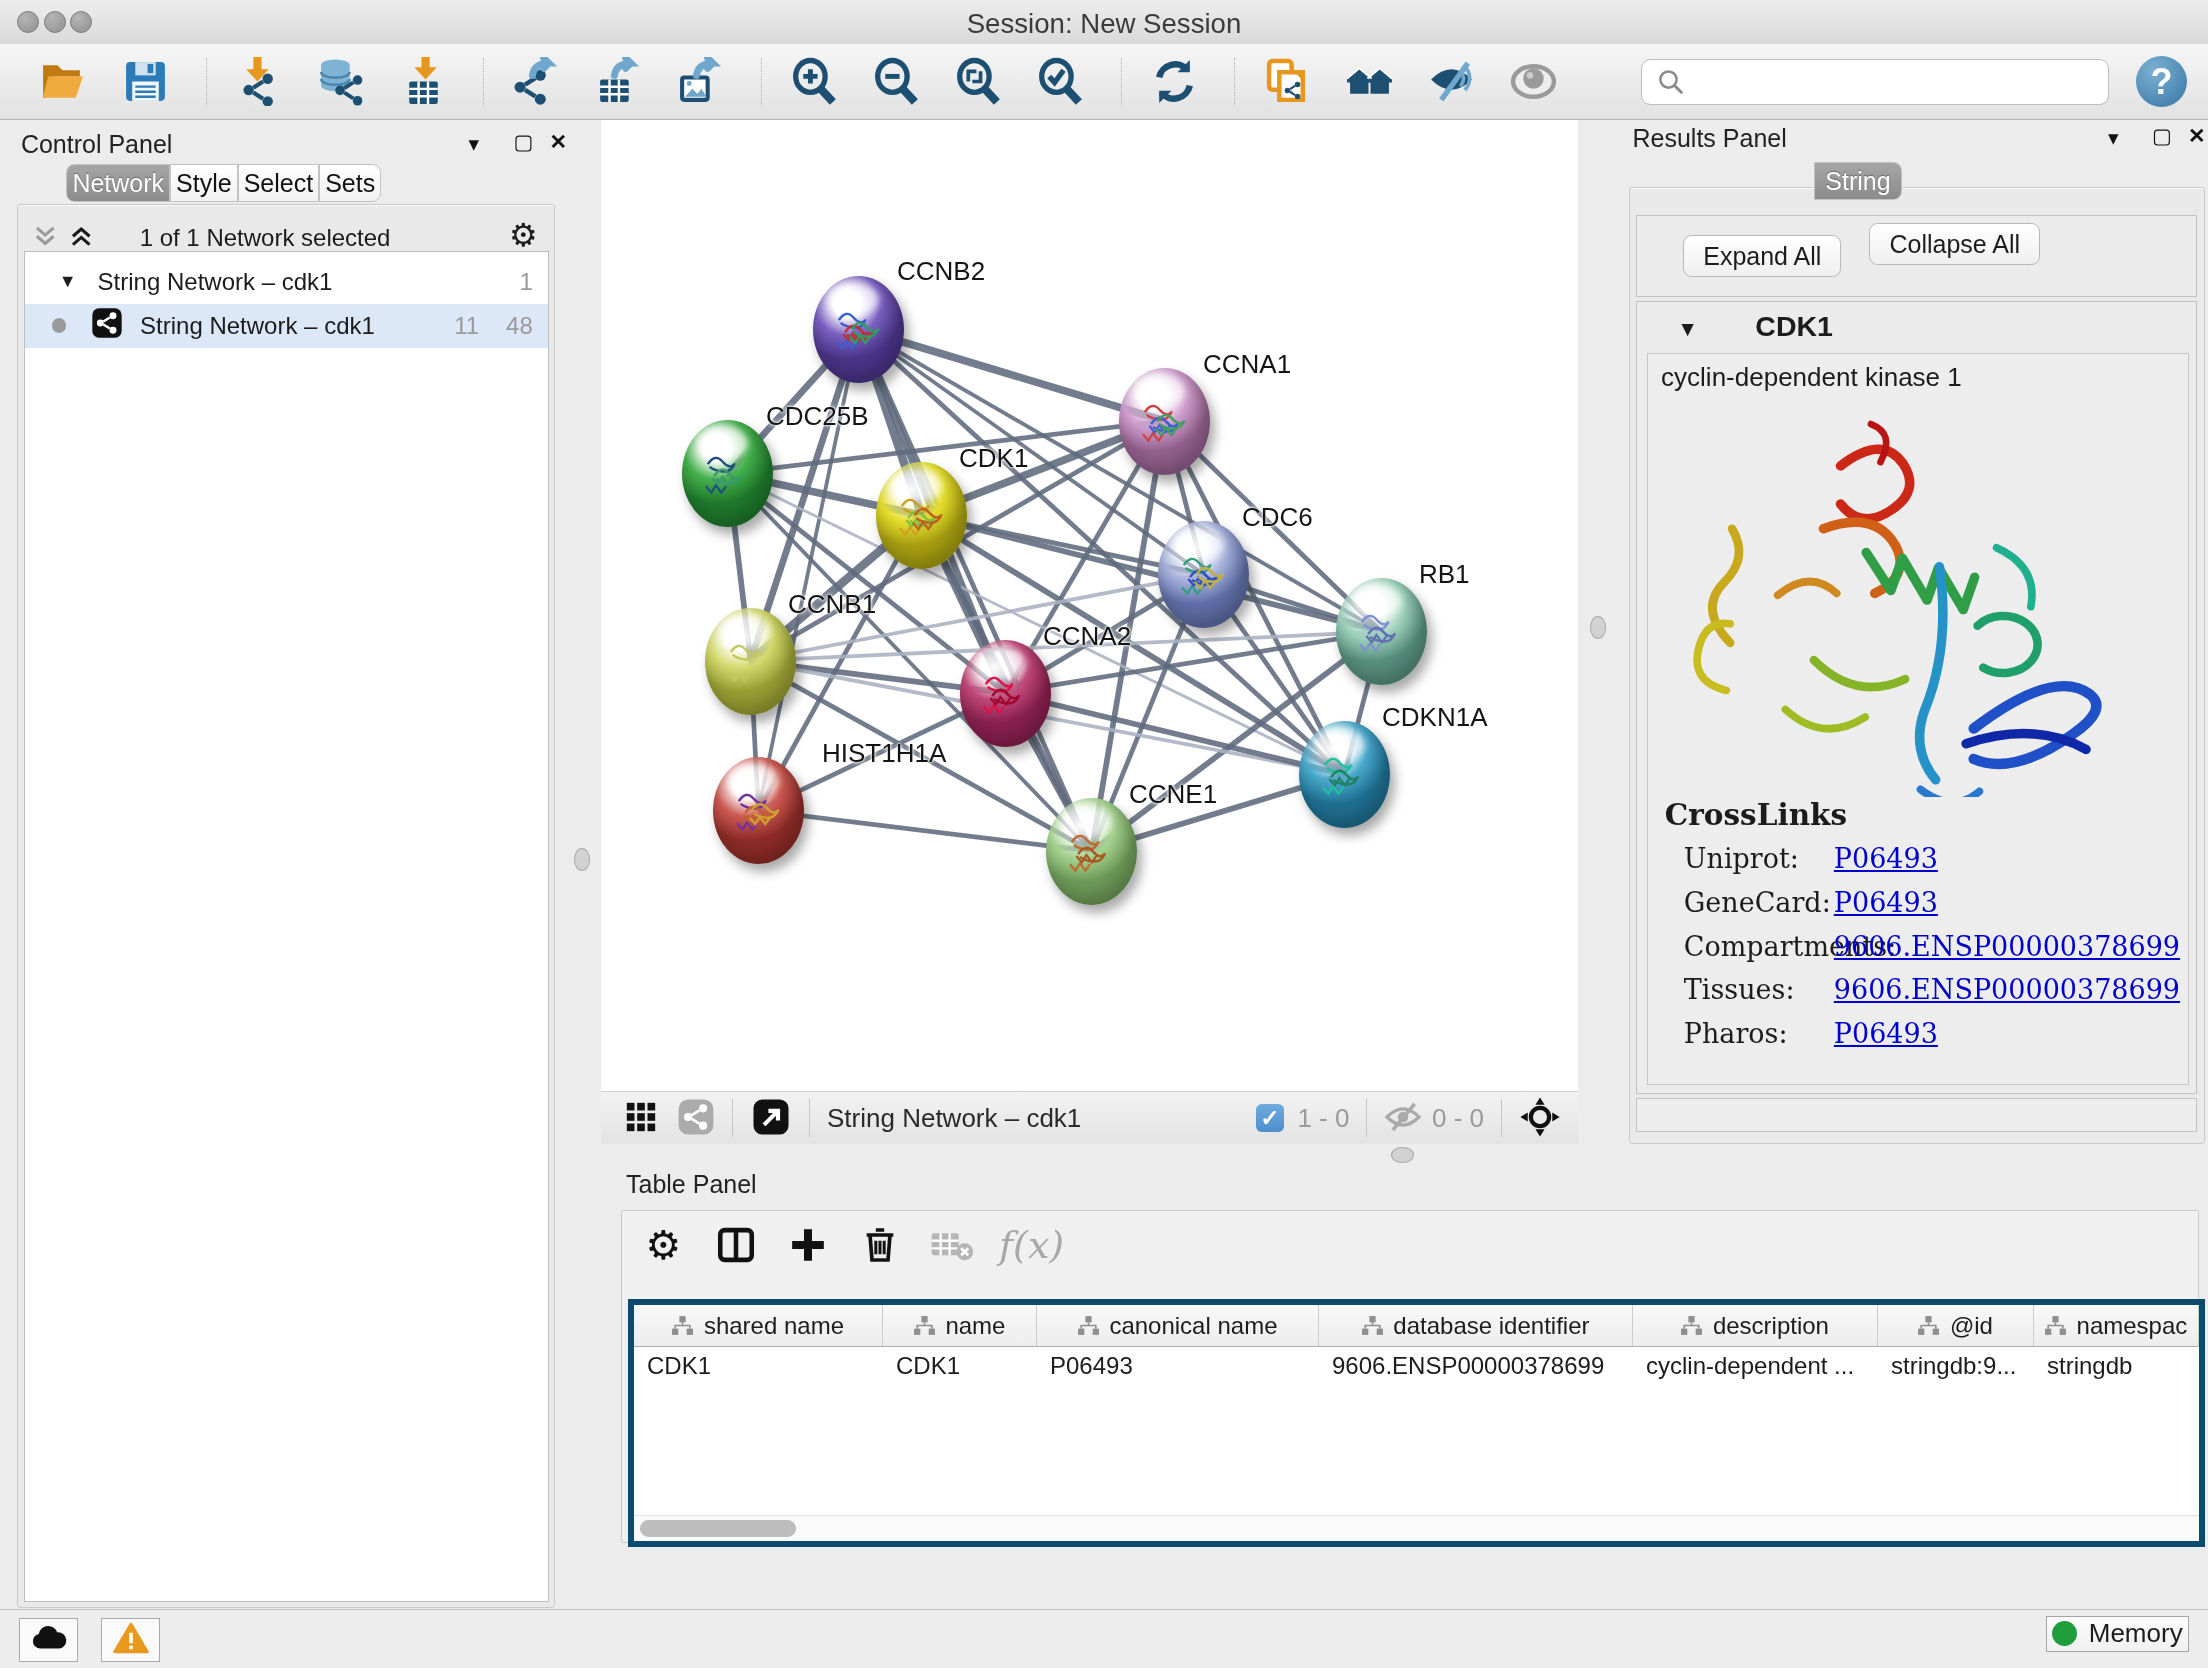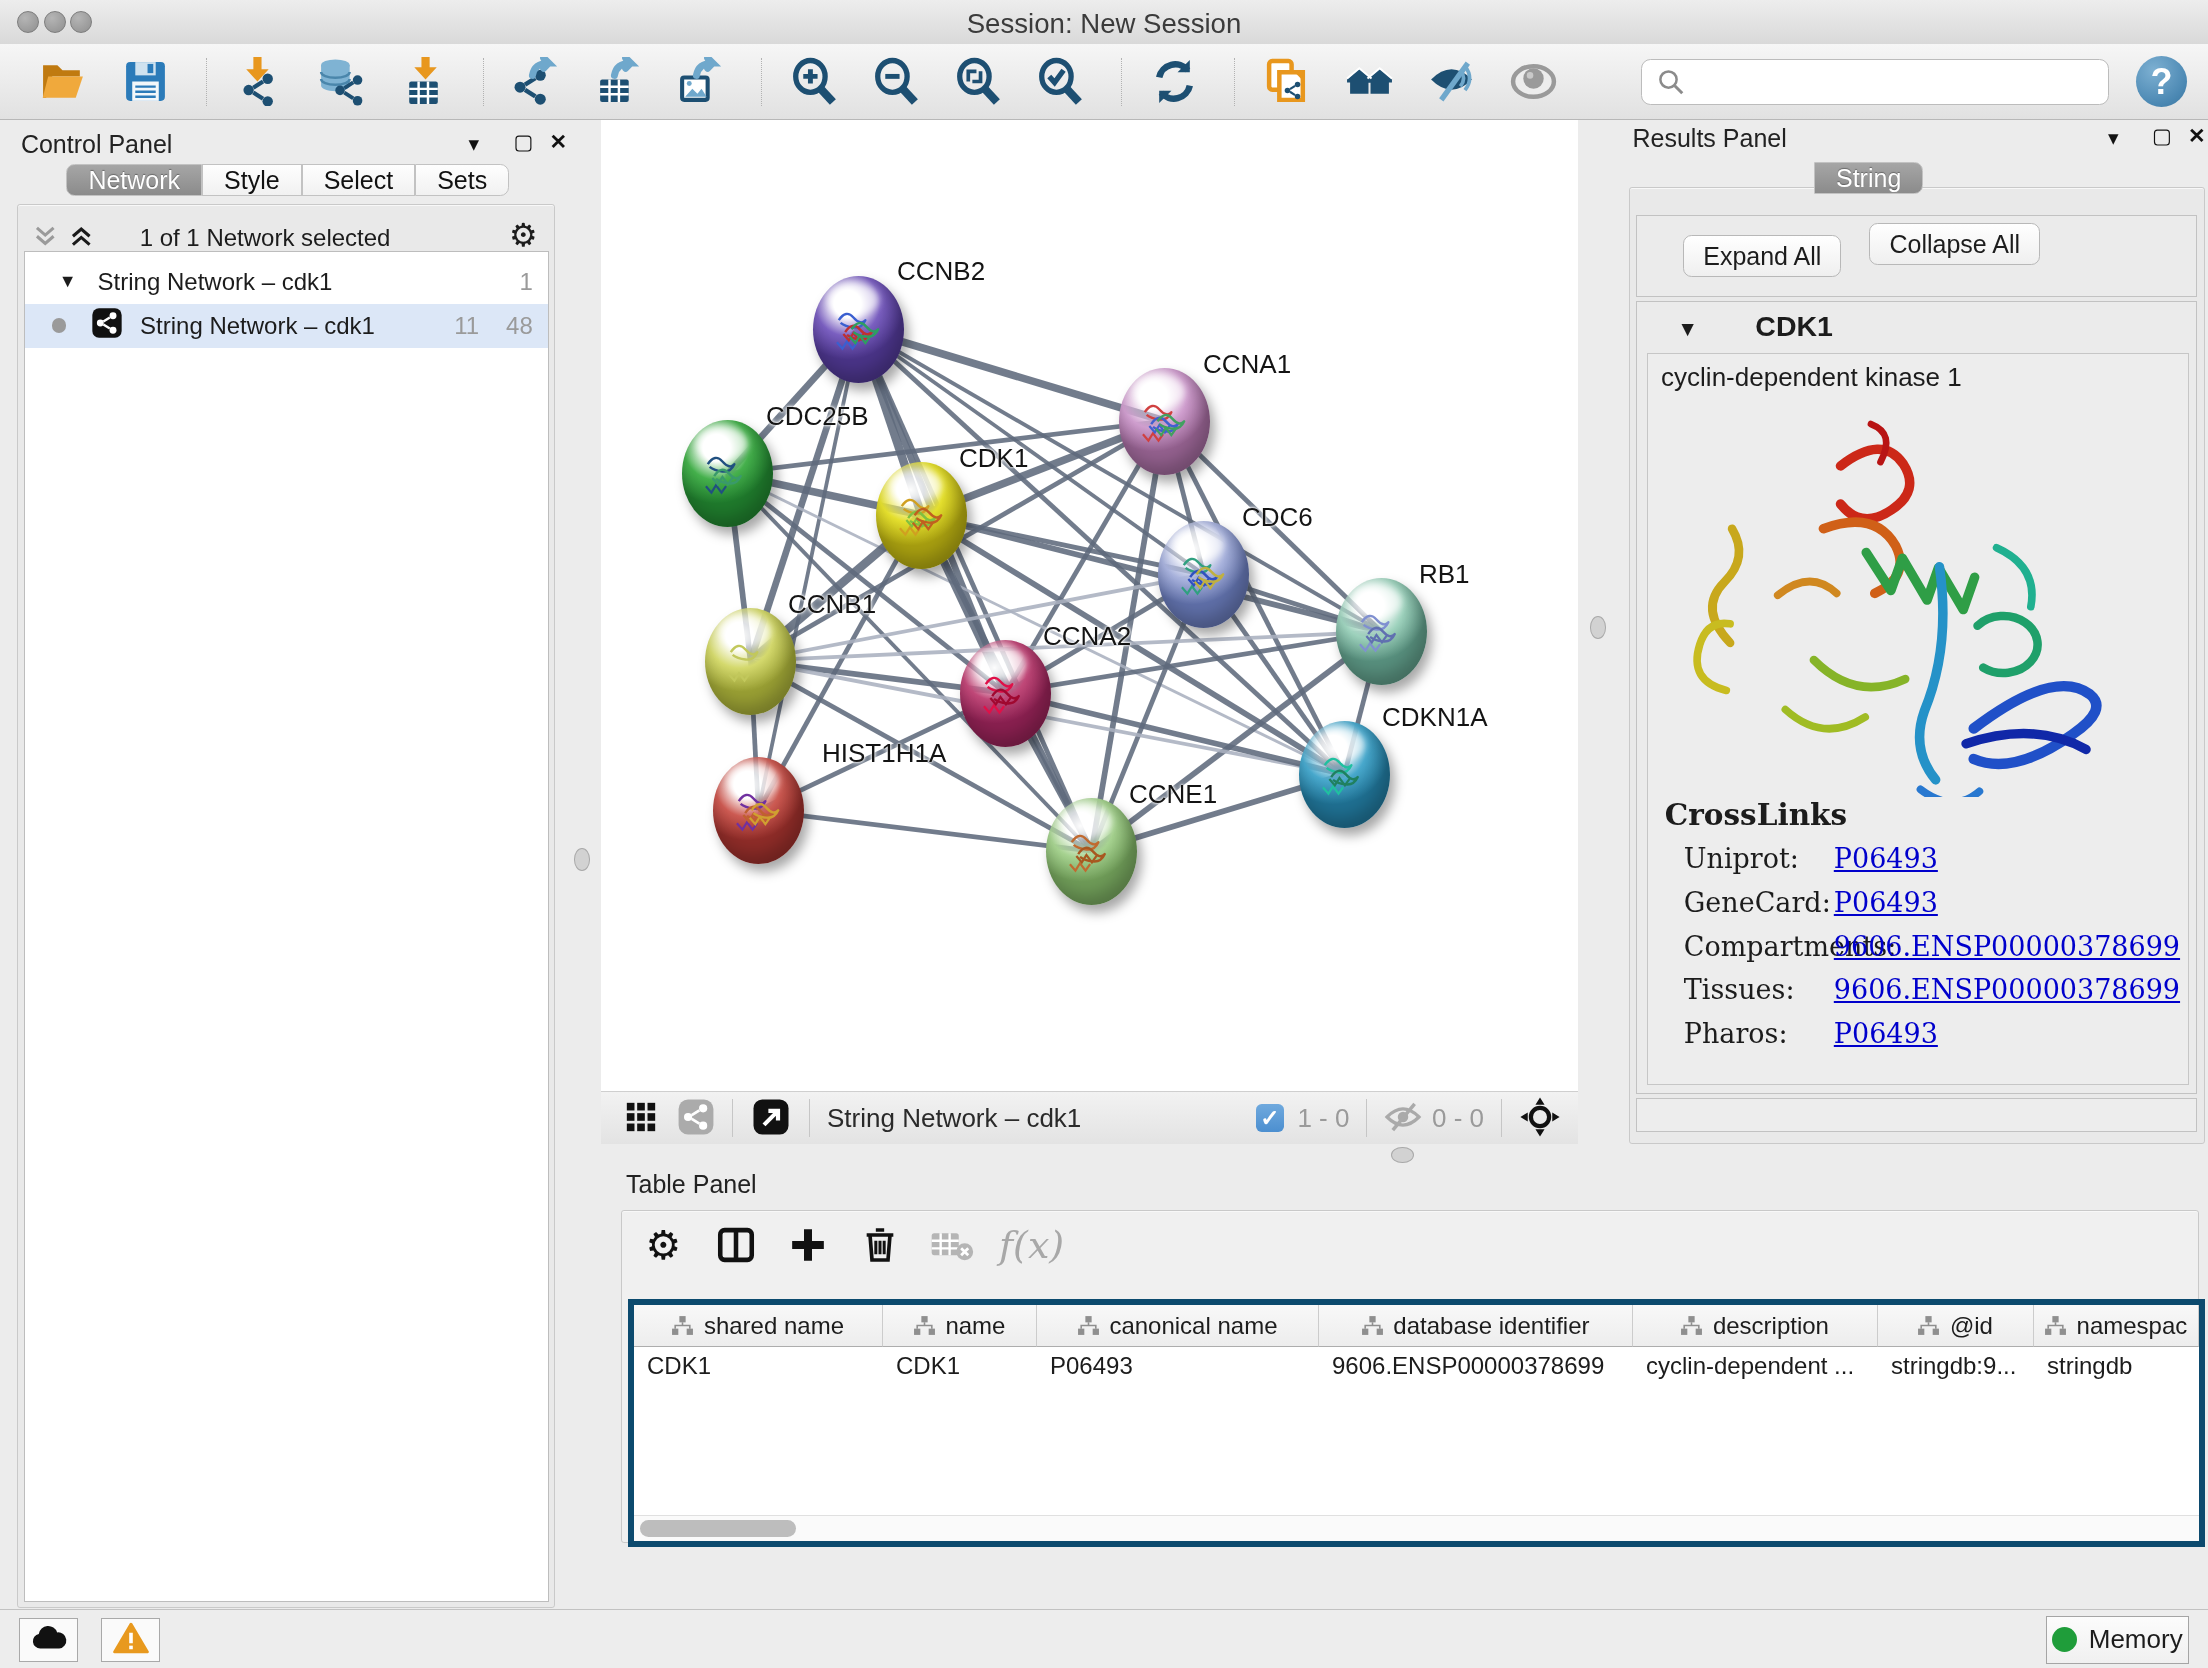--- a/index.html
+++ b/index.html
@@ -29,23 +29,23 @@
   .searchglyph{position:absolute;left:15px;top:8.6px;}
   .helpbtn{width:51px;height:51px;border-radius:50%;margin:0 21px 0 27px;flex:0 0 auto;
     background:radial-gradient(circle at 35% 28%,#7db0d2,#4a87b2 70%,#3c749c);
     color:#fff;font-size:36px;font-weight:bold;display:flex;align-items:center;
     justify-content:center;cursor:pointer;}
   
   .paneltitle{font-size:25px;color:#222;}
   .panelcaret{font-size:21px;color:#111;cursor:pointer;}
   .panelbox{border:1.9px solid #c9c9c9;border-radius:2.9px;background:#e9e9e9;
     box-shadow:inset 0 1px 0 #f8f8f8;}
-  .tab{height:32px;display:inline-flex;align-items:center;justify-content:center;
+  .tab{height:38px;display:inline-flex;align-items:center;justify-content:center;
     font-size:25px;border:1px solid #c2c2c2;background:linear-gradient(#fefefe,#f1f1f1);
-    color:#111;cursor:pointer;box-sizing:border-box;padding:0 21px;}
+    color:#111;cursor:pointer;box-sizing:border-box;padding:0 5px;}
   .tab.sel{background:linear-gradient(#a6a6a6,#8b8b8b);color:#fff;
     text-shadow:0 -1px 1px rgba(0,0,0,.35);}
   .tab.first{border-radius:8.6px 0 0 8.6px;}
   .tab.last{border-radius:0 8.6px 8.6px 0;}
   
   .listwhite{background:#fff;border:1px solid #bdbdbd;}
   .treerow{position:relative;height:44px;font-size:24px;display:flex;align-items:center;}
   .treerow.sel{background:#dce7f7;}
   .graynum{color:#9a9a9a;}
   
@@ -84,21 +84,21 @@
     font-size:24px;color:#1c1c1c;box-sizing:border-box;cursor:pointer;overflow:hidden;}
   .tdcell{height:38px;display:flex;align-items:center;padding-left:13.3px;
     font-size:24px;box-sizing:border-box;overflow:hidden;white-space:nowrap;}
   .hscroll-thumb{background:#bdbdbd;border-radius:8.6px;}
   
   .statusbar{left:0;top:1609px;width:2208px;height:59px;background:#ededed;
     border-top:1px solid #c2c2c2;}
   .sbtn{position:absolute;top:7.6px;width:59px;height:44px;background:#fafafa;
     border:1.9px solid #a9a9a9;display:flex;align-items:center;justify-content:center;
     cursor:pointer;box-sizing:border-box;}
-  .membtn{position:absolute;right:19px;top:5.7px;width:143px;height:48px;
+  .membtn{position:absolute;right:19px;top:5.7px;width:143px;height:36px;
     background:linear-gradient(#fcfcfc,#f0f0f0);border:1.9px solid #a5a5a5;
     display:flex;align-items:center;justify-content:center;gap:11.4px;font-size:26px;
     cursor:pointer;box-sizing:border-box;}
   .memdot{width:25px;height:25px;border-radius:50%;background:#1f9d3a;}
 </style>
 </head>
 <body>
 
 <div id="app">
 

